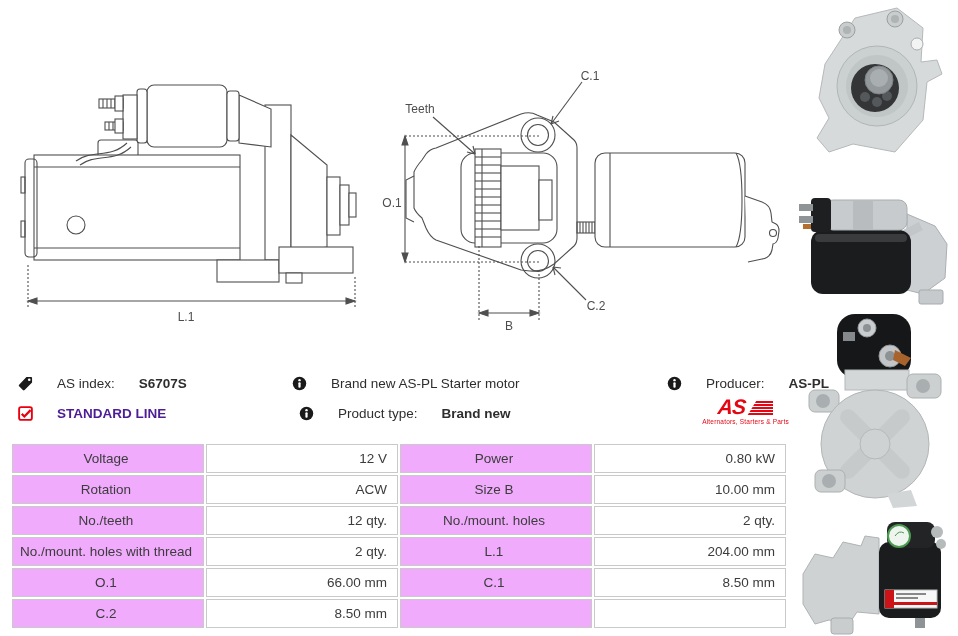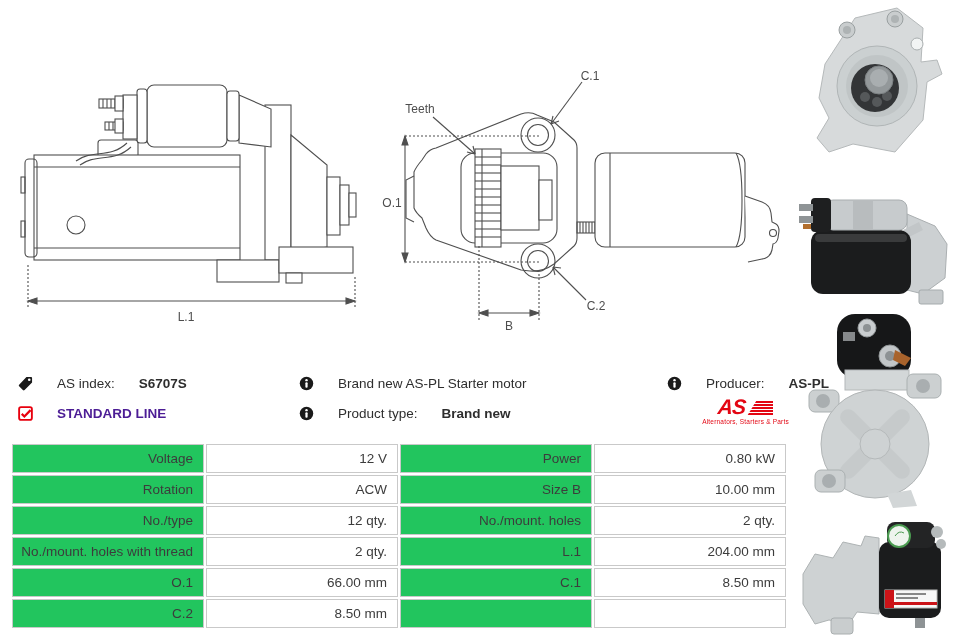--- a/index.html
+++ b/index.html
@@ -31,21 +31,21 @@
   #as-logo .stripes{width:26px;height:15px;
       background:repeating-linear-gradient(180deg,#e30613 0 1.8px,transparent 1.8px 3.1px);
       clip-path:polygon(35% 0,100% 0,100% 100%,0 100%);}
   #as-logo .sub{color:#e30613;font-size:6.5px;margin-top:2px;letter-spacing:.2px;}
 
   
   #specs-table{position:absolute;left:10px;top:442px;width:778px;
                border-collapse:separate;border-spacing:2px;table-layout:fixed;}
   #specs-table td{border:1px solid #c9c9c9;font-size:13.5px;color:#3c3c3c;
                   text-align:right;vertical-align:top;padding:5px 10px 5px 6px;line-height:17px;}
-  #specs-table td.lbl{background:#22c55e;}
+  #specs-table td.lbl{background:#f0abfc;text-align:center;}
   #specs-table td.val{background:#ffffff;}
 </style>
 </head>
 <body>
 
 <div id="stage">
 
   <svg id="drawing-side" class="drawing" width="360" height="290" viewBox="0 0 360 290">
     <g stroke="#4f4f4f" stroke-width="1.1" fill="none">
 
@@ -250,21 +250,21 @@
   </div>
 
   <div class="info-item" style="left:18px;top:406px">
     <svg class="icon16" viewBox="0 0 16 16">
       <rect x="1.2" y="1.2" width="13.6" height="13.6" rx="2" fill="none" stroke="#e8000e" stroke-width="2"></rect>
       <path d="M4 8.4 l2.8 2.8 L13.4 4.4" stroke="#e8000e" stroke-width="2.4" fill="none"></path>
     </svg>
     <span class="red-bold">STANDARD LINE</span>
   </div>
 
-  <div class="info-item" style="left:299px;top:376px">
+  <div class="info-item" style="left:292px;top:376px">
     <svg class="icon16" viewBox="0 0 16 16">
       <circle cx="8" cy="8" r="7.2" fill="#1a1a1a"></circle>
       <circle cx="8" cy="4.4" r="1.3" fill="#fff"></circle>
       <rect x="6.8" y="6.6" width="2.4" height="6" rx="1.1" fill="#fff"></rect>
     </svg>
     <span>Brand new AS-PL Starter motor</span>
   </div>
 
   <div class="info-item" style="left:299px;top:406px">
     <svg class="icon16" viewBox="0 0 16 16">
@@ -302,21 +302,21 @@
         <td class="lbl">Power</td>
         <td class="val">0.80 kW</td>
       </tr>
       <tr>
         <td class="lbl">Rotation</td>
         <td class="val">ACW</td>
         <td class="lbl">Size B</td>
         <td class="val">10.00 mm</td>
       </tr>
       <tr>
-        <td class="lbl">No./type</td>
+        <td class="lbl">No./teeth</td>
         <td class="val">12 qty.</td>
         <td class="lbl">No./mount. holes</td>
         <td class="val">2 qty.</td>
       </tr>
       <tr>
         <td class="lbl">No./mount. holes with thread</td>
         <td class="val">2 qty.</td>
         <td class="lbl">L.1</td>
         <td class="val">204.00 mm</td>
       </tr>

